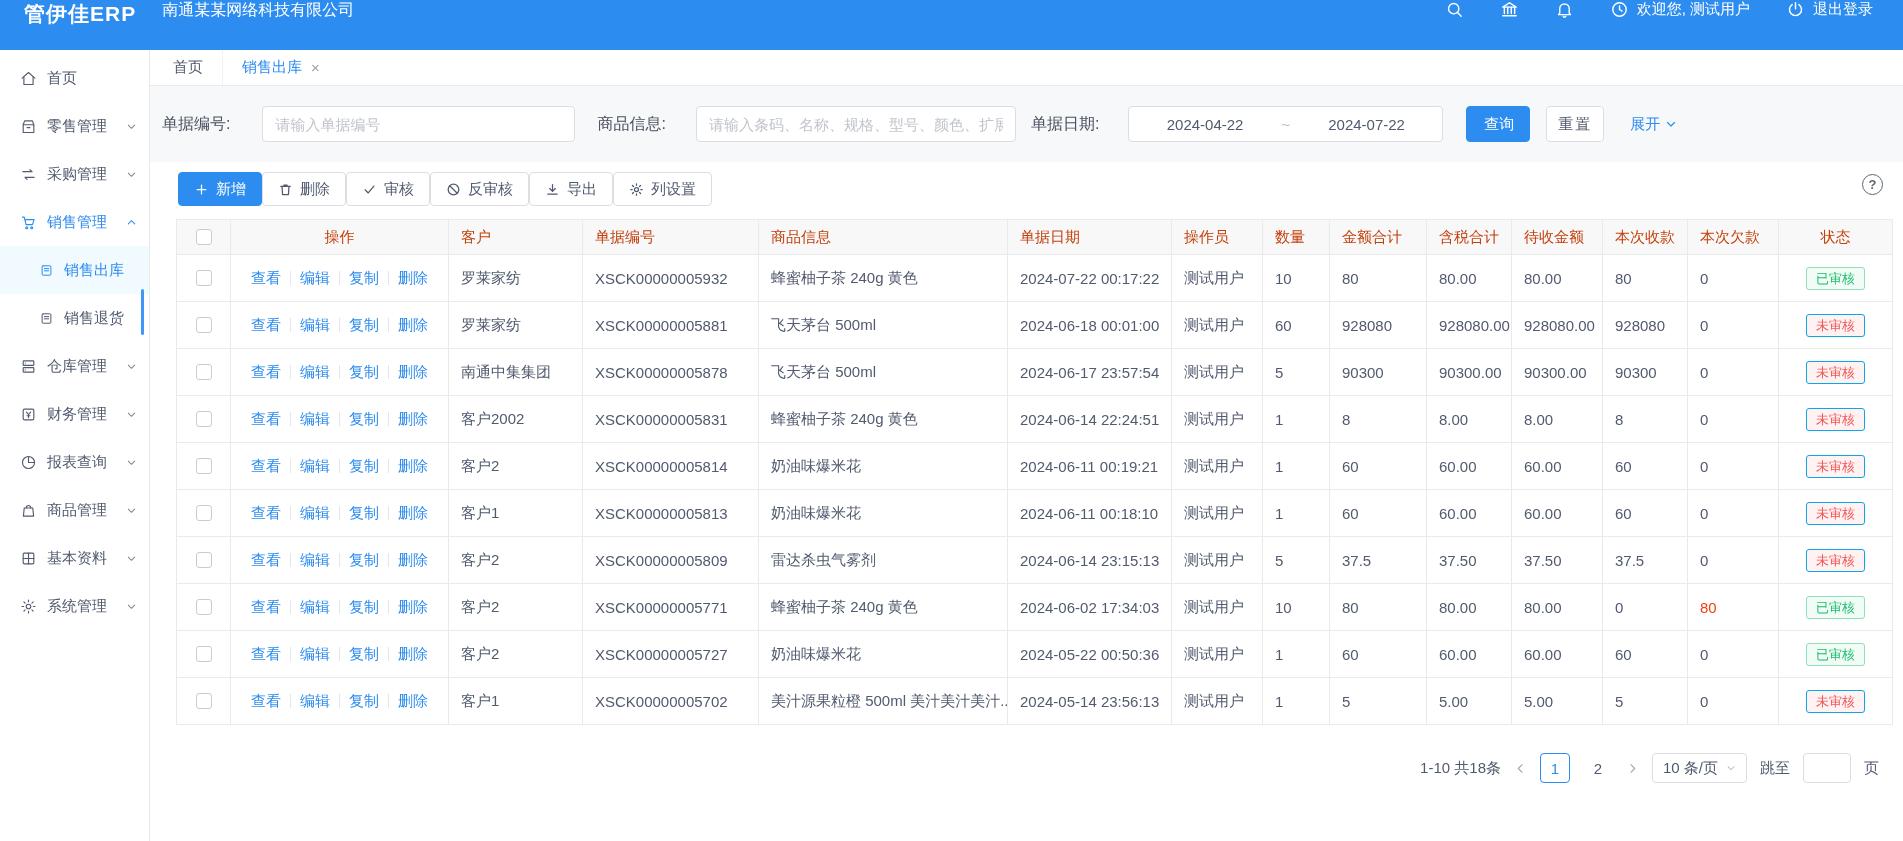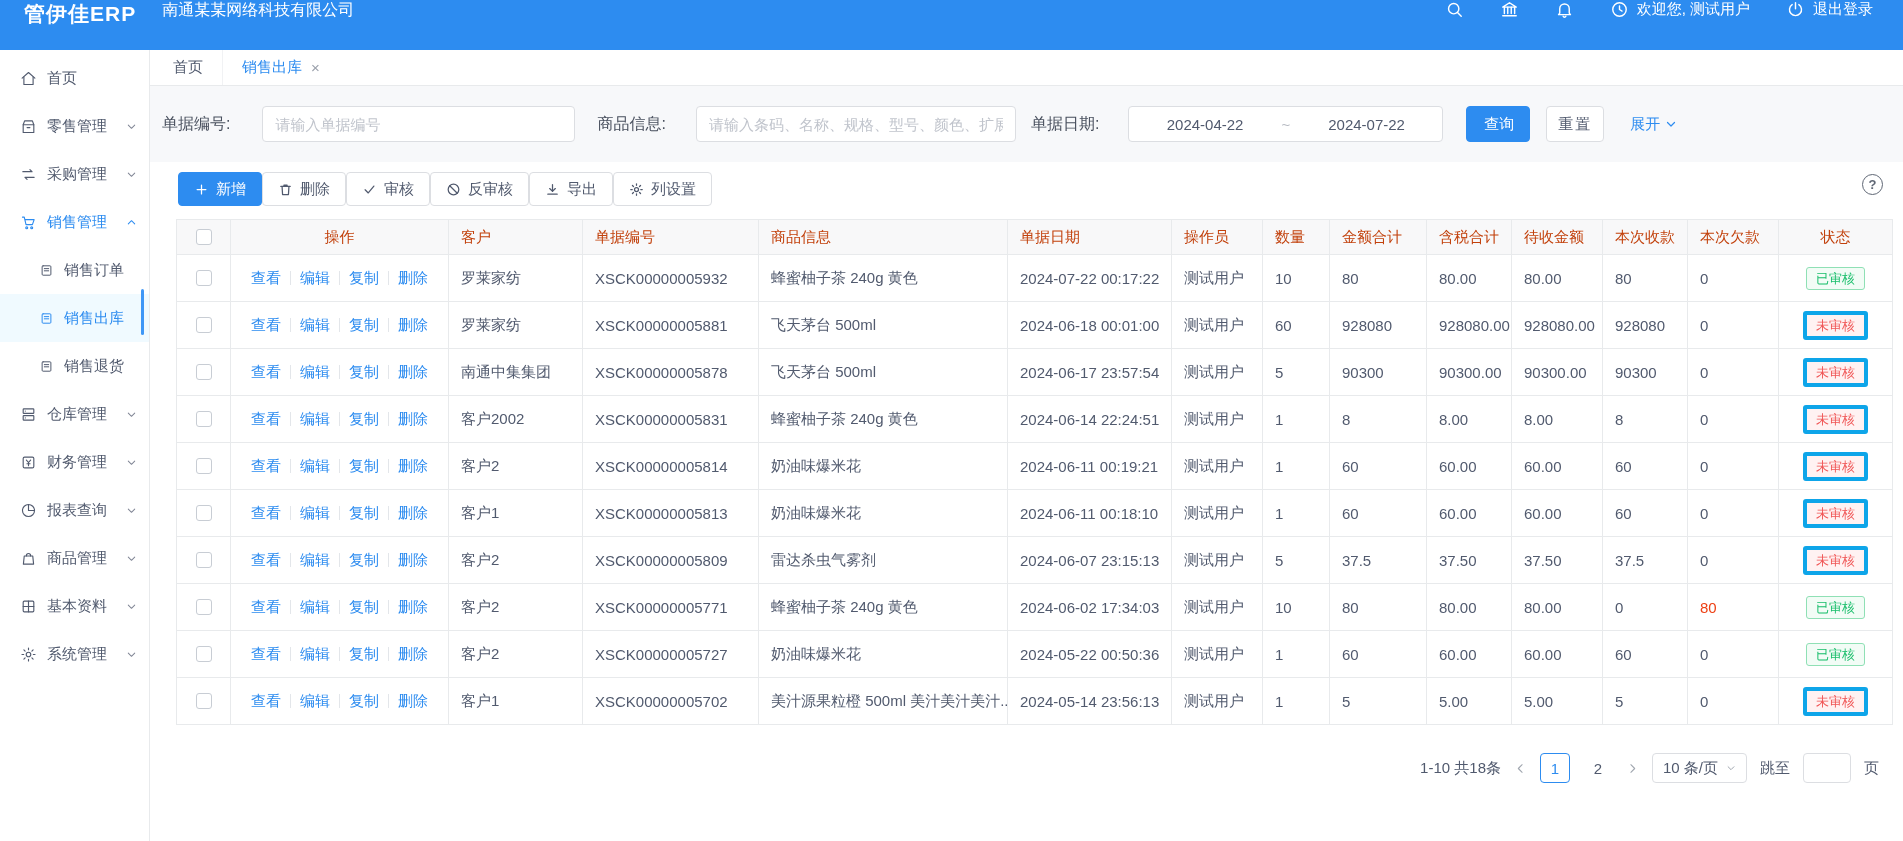--- a/index.html
+++ b/index.html
@@ -60,21 +60,21 @@
   .trow { display:grid; grid-template-columns:54px 218px 134px 176px 249px 164px 91px 67px 97px 85px 91px 85px 91px minmax(0,1fr); }
   .th,.td { border-right:1px solid #e8eaec; border-bottom:1px solid #e8eaec; display:flex; align-items:center; padding:0 12px; font-size:15px; overflow:hidden; white-space:nowrap; }
   .th { height:35px; background:#f8f8f9; color:#c2410c; }
   .td { height:47px; color:#515a6e; }
   .center { justify-content:center; padding:0 4px; }
   .cbx { width:16px; height:16px; border:1px solid #c8cdd4; border-radius:3px; background:#fff; flex:none; cursor:pointer; }
   .acts a { color:#2d8cf0; cursor:pointer; text-decoration:none; }
   .sep { width:1px; height:14px; background:#e3e6ea; margin:0 9px; display:inline-block; }
   .badge { font-size:13px; padding:4px 9px; border-radius:3px; line-height:1; }
   .badge.green { color:#19be6b; background:#f2fcf6; border:1px solid #8fe0b5; }
-  .badge.red { color:#f05656; background:#fff2f2; border:4px solid #0ea5e9; }
+  .badge.red { color:#f05656; background:#fff2f2; border:1px solid #0ea5e9; }
   .debt-red { color:#ed4014; }
 
   
   .pager { display:flex; align-items:center; justify-content:flex-end; gap:13px; margin:28px 24px 0 0; font-size:15px; color:#515a6e; }
   .pg-arrow { display:flex; align-items:center; color:#a0a6af; cursor:pointer; }
   .pg-arrow .ic { width:13px; height:13px; }
   .pg-pages { display:flex; align-items:center; gap:13px; }
   .page-num { min-width:30px; height:30px; display:flex; align-items:center; justify-content:center; cursor:pointer; }
   .page-num.active { border:1px solid #2d8cf0; color:#2d8cf0; border-radius:4px; background:#fff; }
   .psize { border:1px solid #dcdee2; border-radius:4px; height:30px; padding:0 10px; display:flex; align-items:center; gap:8px; background:#fff; cursor:pointer; }
@@ -158,27 +158,20 @@
           <svg class="ic mi" viewBox="0 0 24 24">
             <circle cx="9.5" cy="19.5" r="1.4"></circle>
             <circle cx="16.5" cy="19.5" r="1.4"></circle>
             <path d="M3.5 4.5h2.5L8.5 15h9L20 8H7.5"></path>
           </svg>
           <span class="side-label">销售管理</span>
           <svg class="ic chev" viewBox="0 0 24 24">
             <path d="M5 15l7-7 7 7"></path>
           </svg>
         </div>
-        <div class="side-item sub">
-          <svg class="ic mi" viewBox="0 0 24 24">
-            <rect x="5" y="4.5" width="14" height="15" rx="1.5"></rect>
-            <path d="M8.5 9h7M8.5 12.5h7"></path>
-          </svg>
-          <span class="side-label">销售订单</span>
-        </div>
         <div class="side-item sub active">
           <svg class="ic mi" viewBox="0 0 24 24">
             <rect x="5" y="4.5" width="14" height="15" rx="1.5"></rect>
             <path d="M8.5 9h7M8.5 12.5h7"></path>
           </svg>
           <span class="side-label">销售出库</span>
         </div>
         <div class="side-item sub">
           <svg class="ic mi" viewBox="0 0 24 24">
             <rect x="5" y="4.5" width="14" height="15" rx="1.5"></rect>
@@ -529,21 +522,21 @@
                 <span class="sep"></span>
                 <a>编辑</a>
                 <span class="sep"></span>
                 <a>复制</a>
                 <span class="sep"></span>
                 <a>删除</a>
               </div>
               <div class="td ">客户2</div>
               <div class="td ">XSCK00000005809</div>
               <div class="td ">雷达杀虫气雾剂</div>
-              <div class="td ">2024-06-07 23:15:13</div>
+              <div class="td ">2024-06-14 23:15:13</div>
               <div class="td ">测试用户</div>
               <div class="td ">5</div>
               <div class="td ">37.5</div>
               <div class="td ">37.50</div>
               <div class="td ">37.50</div>
               <div class="td ">37.5</div>
               <div class="td ">0</div>
               <div class="td center">
                 <span class="badge red">未审核</span>
               </div>

